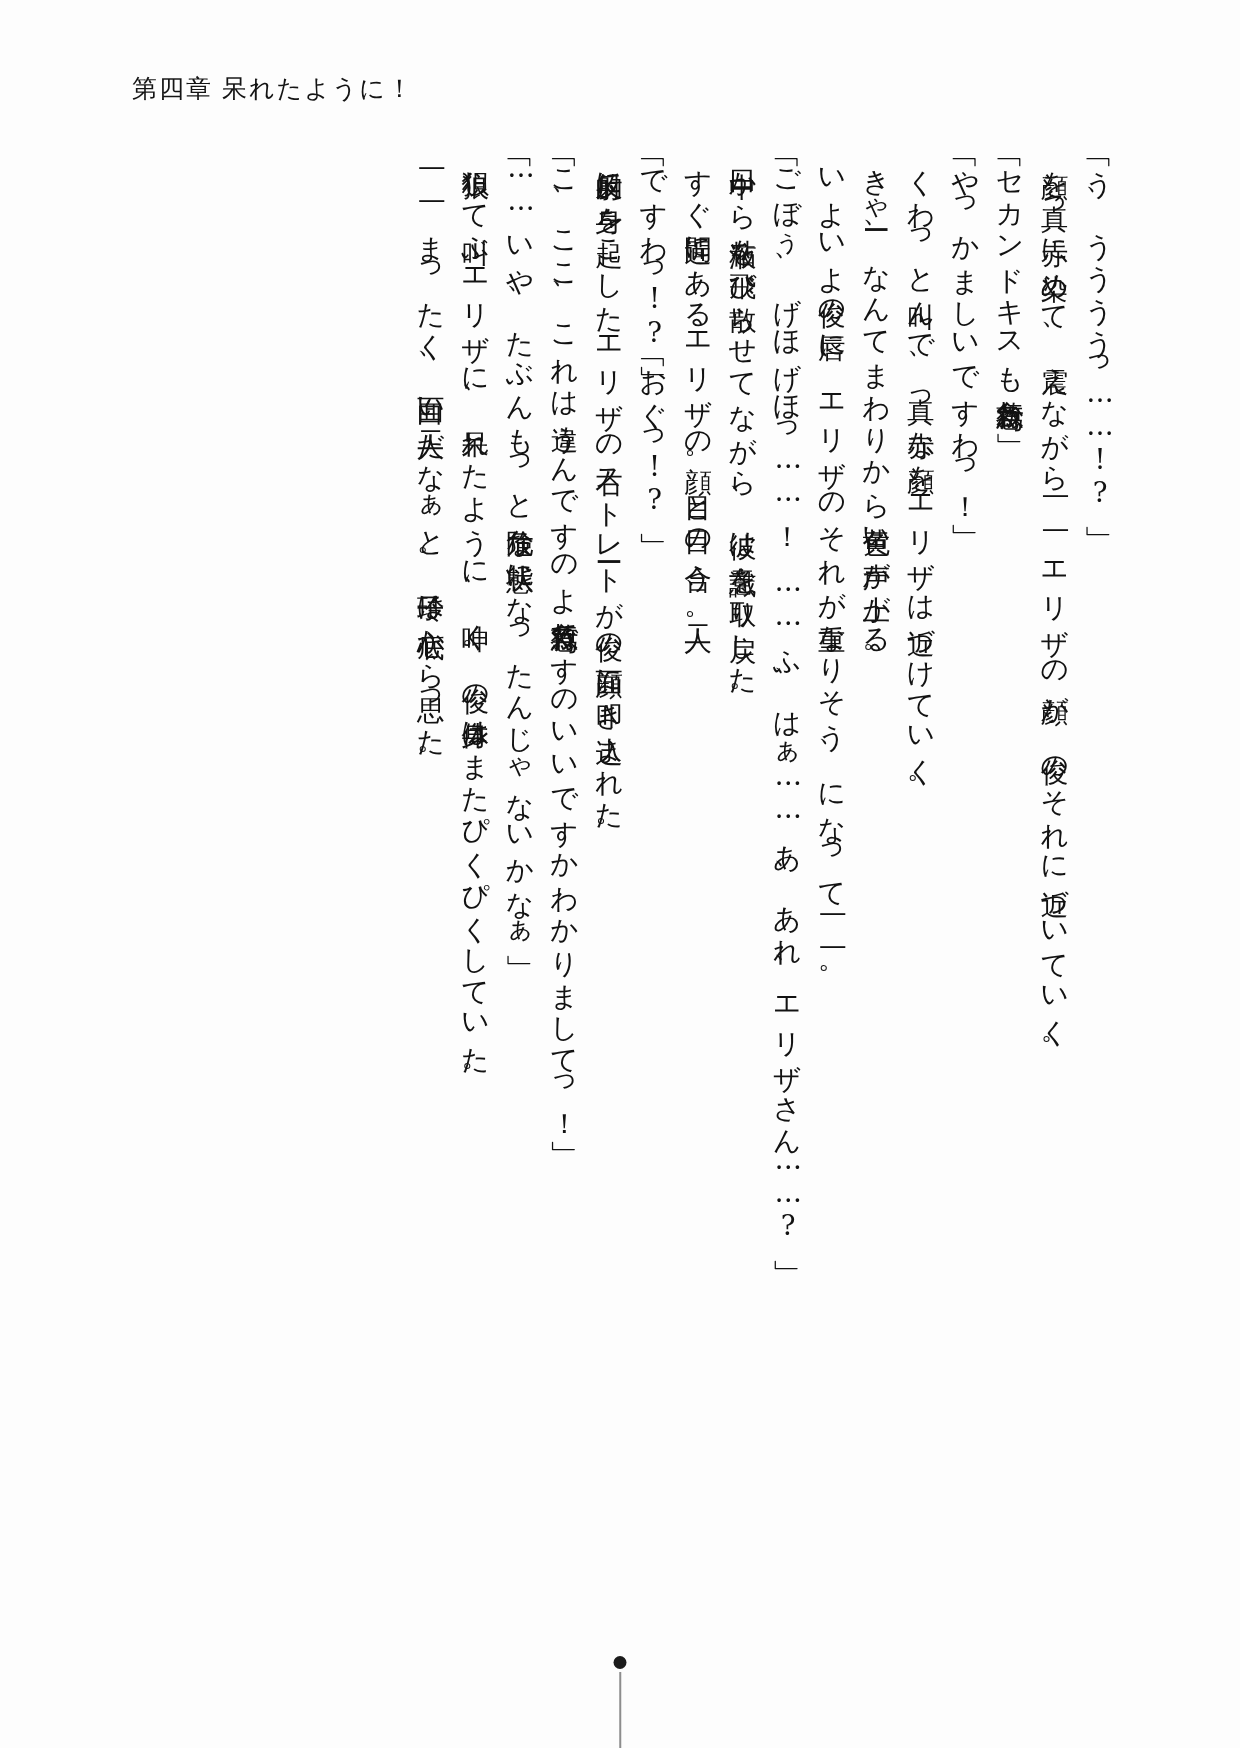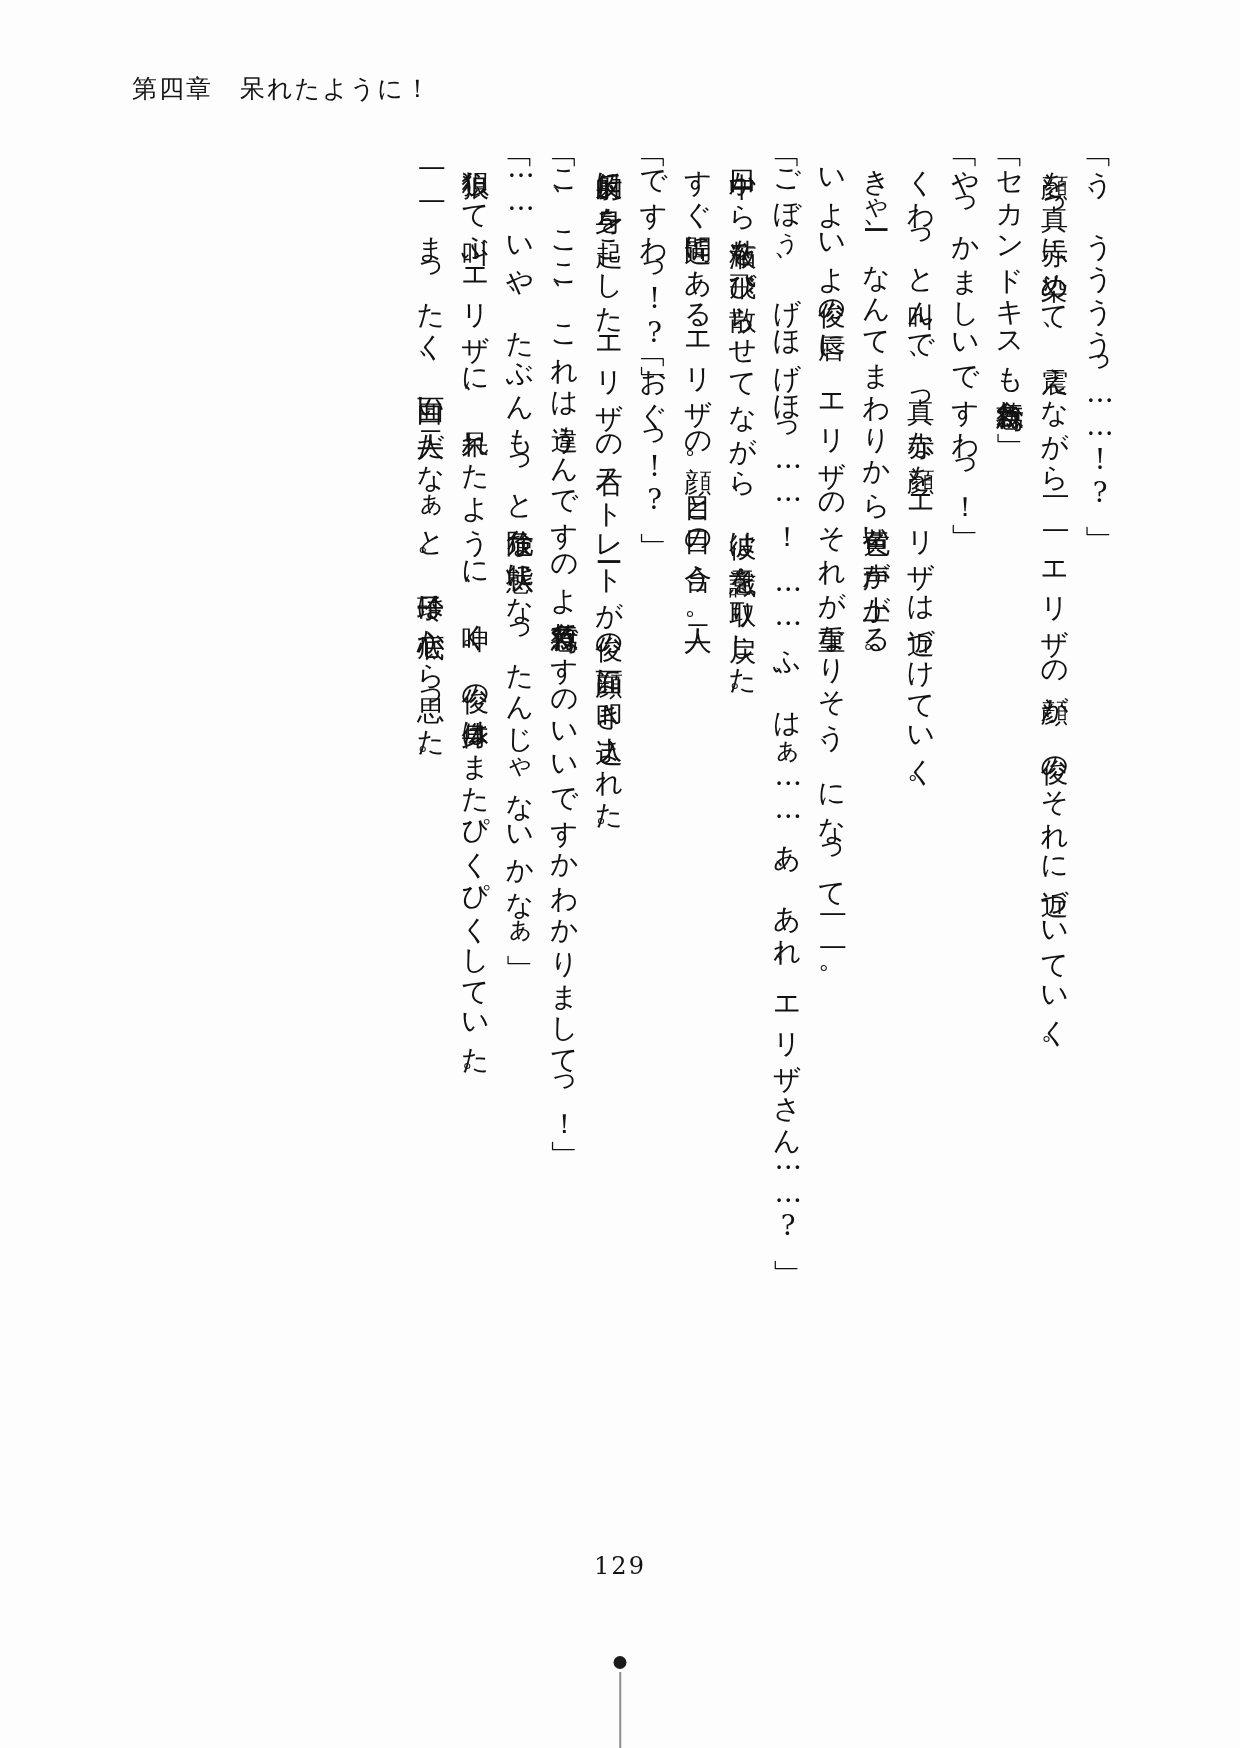--- a/index.html
+++ b/index.html
@@ -27,21 +27,21 @@
     position: absolute;
     top: 72px;
     left: 132px;
     font-size: 25px;
     letter-spacing: 2px;
     color: #141414;
     white-space: nowrap;
     font-family: "DejaVu Serif", "Liberation Serif", serif;
   }
   .chapter-header .chapter-num {
-    margin-right: 27px;
+    margin-right: 9px;
     font-family: Liberation Serif, serif;
   }
 
   
   .body-text {
     position: absolute;
     top: 150px;
     right: 118px;
     height: 1240px;
     width: 800px;
@@ -121,20 +121,19 @@
     <p>口中から粘液を飛び散らせてながら、彼は意識を取り戻した。</p>
     <p>すぐ間近にあるエリザの顔。目と目の合う、二人。</p>
     <p>「ですわっ!?」「おぐっ!?」</p>
     <p>反射的に身を起こしたエリザの右ストレートが俊の顔面に叩き込まれた。</p>
     <p>「こ、ここ、これは違うんですのよ救急行為ですのいいですかわかりましてっ！」</p>
     <p>「……いや、たぶんもっと危険な状態になったんじゃないかなぁ」</p>
     <p>狼狽して叫ぶエリザに、呆れたように、呻く。俊の身体はまたぴくぴくしていた。</p>
     <p>——まったく、面白い二人だなぁと。玲子は心底から思った。</p>
   </div>
 
-  <div class="page-number">129</div>
 
   <div class="bottom-ornament">
     <div class="dot"></div>
     <div class="rule"></div>
   </div>
 
 </div>
 
 </body></html>

